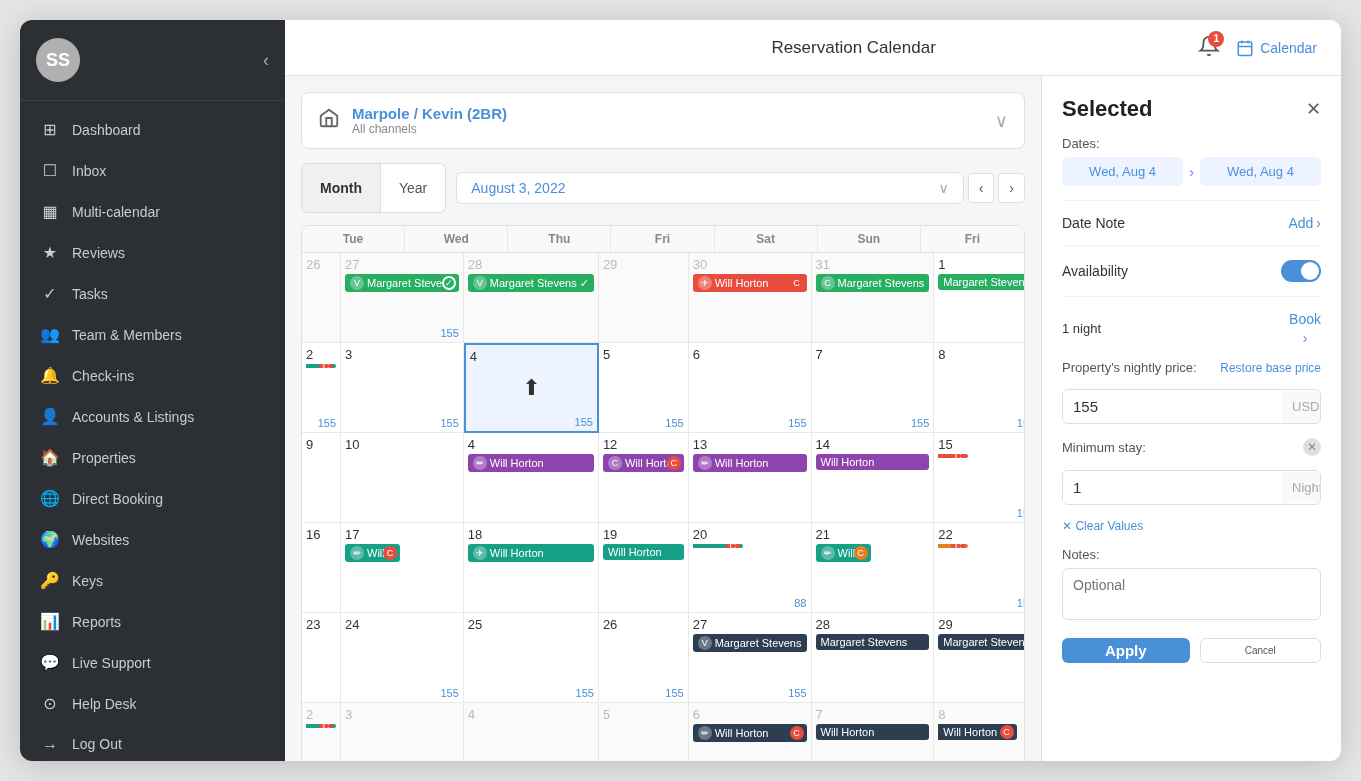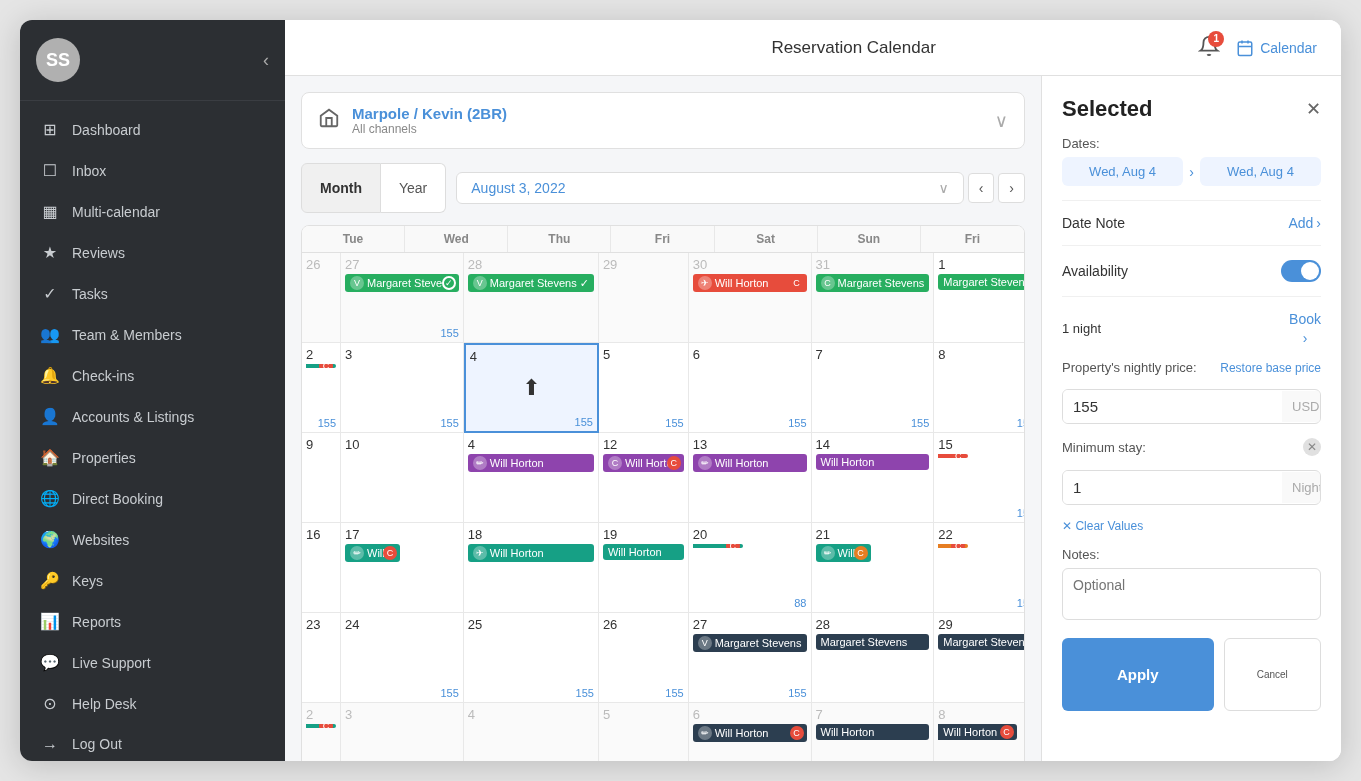--- a/index.html
+++ b/index.html
@@ -89,21 +89,21 @@
     .minstay-row { display: flex; align-items: center; justify-content: space-between; }
     .minstay-label { font-size: 13px; color: #555; }
     .clear-circle { width: 18px; height: 18px; border-radius: 50%; background: #e0e0e0; display: flex; align-items: center; justify-content: center; color: #888; font-size: 12px; cursor: pointer; }
     .minstay-input-row { display: flex; align-items: center; border: 1px solid #ddd; border-radius: 6px; overflow: hidden; }
     .minstay-input { flex: 1; border: none; outline: none; padding: 8px 10px; font-size: 15px; color: #333; }
     .minstay-unit { padding: 8px 10px; color: #aaa; font-size: 13px; background: #f9f9f9; }
     .clear-vals { color: #4a90d9; font-size: 12px; cursor: pointer; }
     .notes-label { font-size: 13px; color: #555; }
     .notes-input { width: 100%; border: 1px solid #ddd; border-radius: 6px; padding: 8px 10px; font-size: 14px; color: #aaa; resize: none; outline: none; height: 52px; font-family: inherit; }
     .panel-actions { display: flex; gap: 10px; margin-top: 4px; }
-    .apply-btn { flex: 1; background: #4a90d9; color: #fff; border: none; border-radius: 6px; padding: 28px; font-size: 15px; font-weight: 600; cursor: pointer; }
+    .apply-btn { flex: 1; background: #4a90d9; color: #fff; border: none; border-radius: 6px; padding: 4px; font-size: 15px; font-weight: 600; cursor: pointer; }
     .cancel-btn { flex: 1; background: #fff; color: #555; border: 1px solid #ddd; border-radius: 6px; font-size: 10px; cursor: pointer; }
     .divider { border: none; border-top: 1px solid #f0f0f0; margin: 0; }
   </style>
 </head>
 <body>
 
 <div class="app-shell">
 
   <div class="sidebar">
     <div class="sidebar-header">

